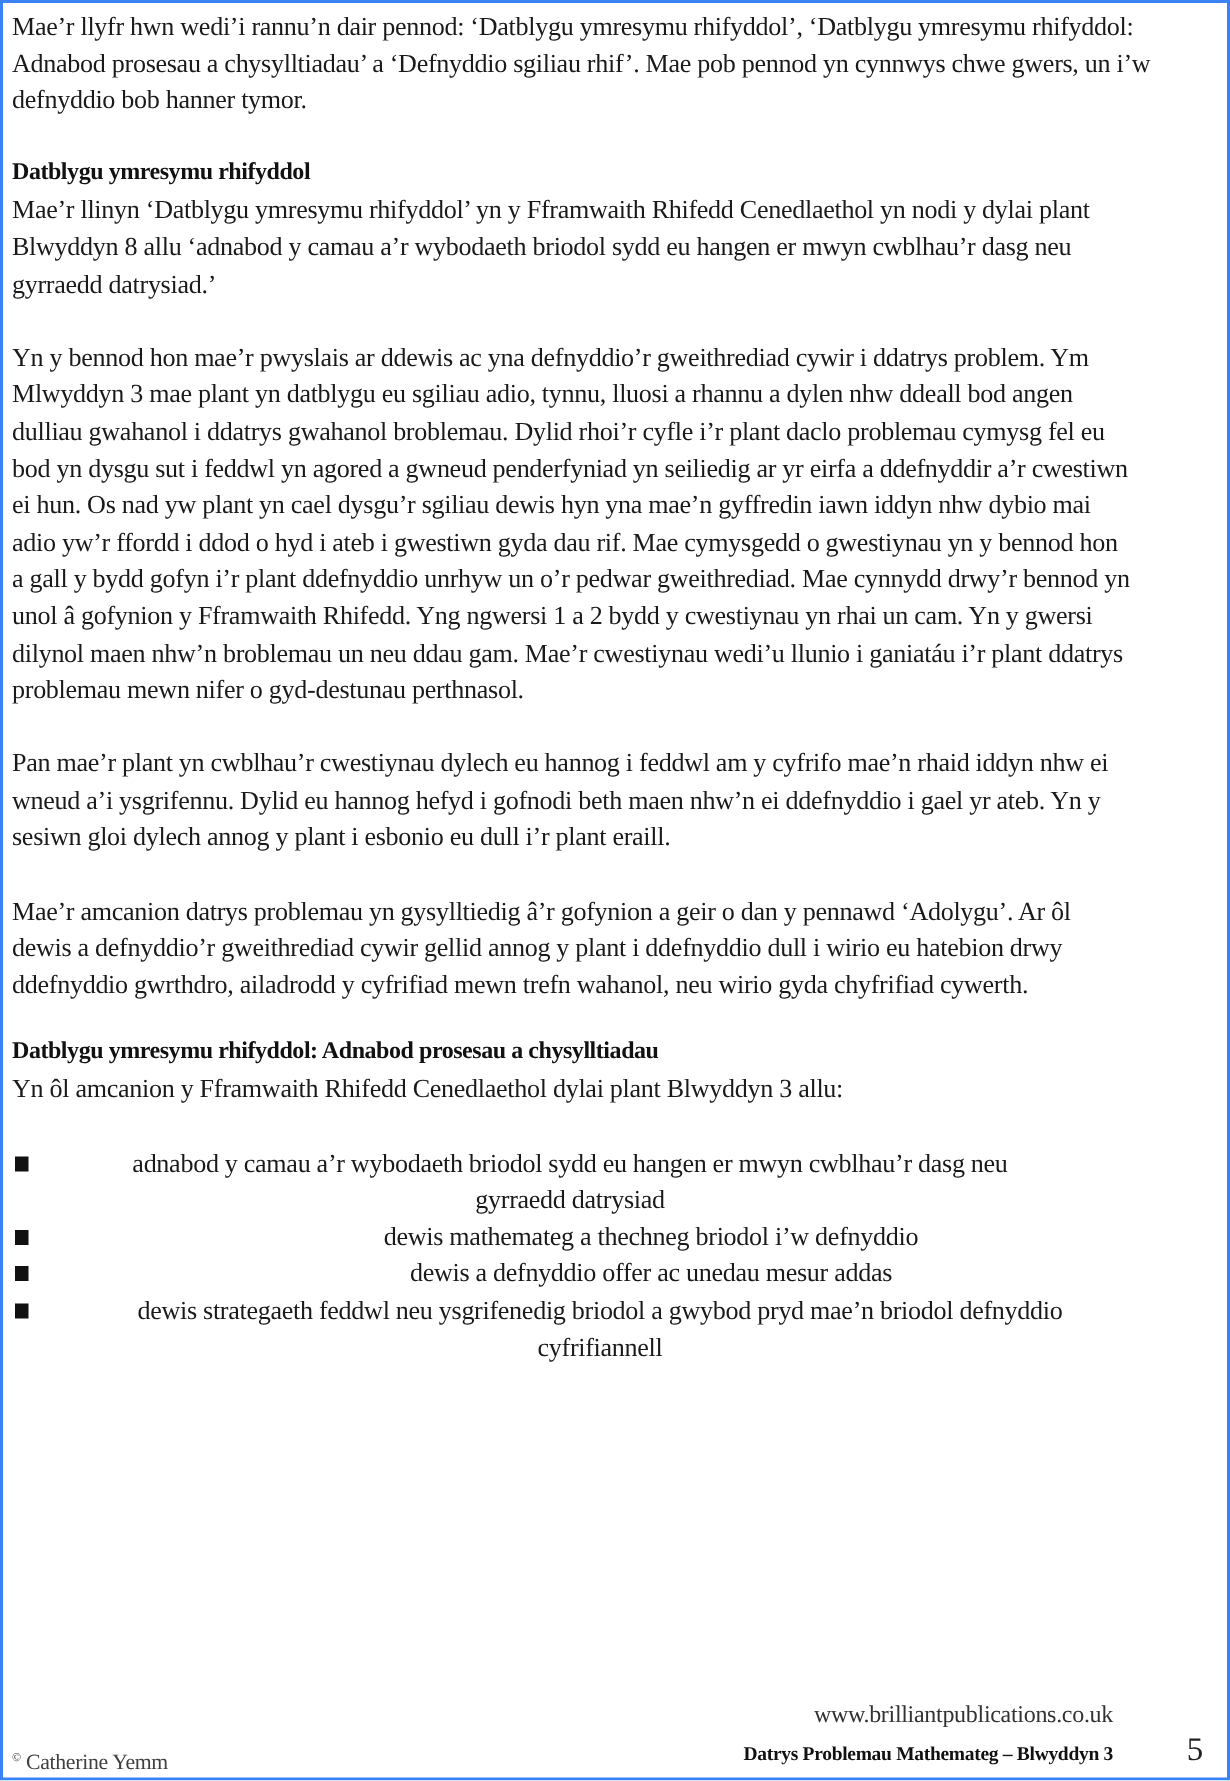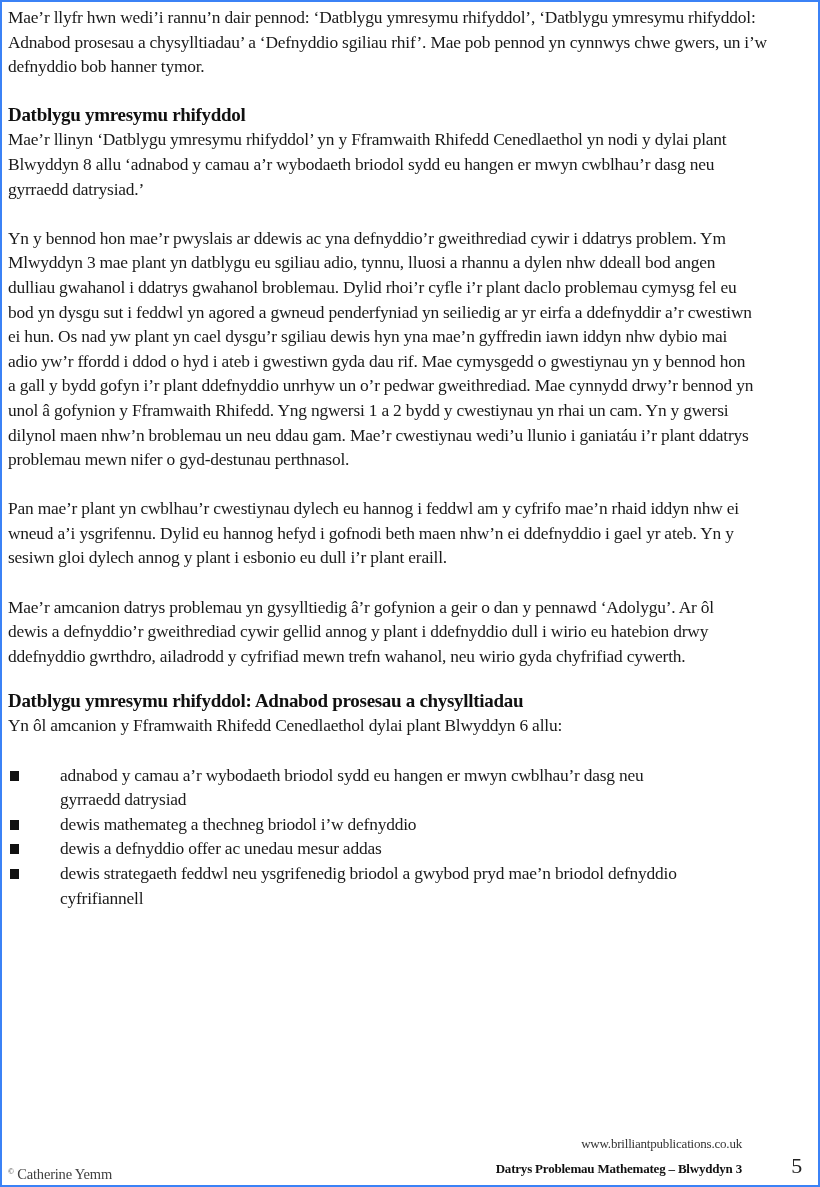--- a/index.html
+++ b/index.html
@@ -15,35 +15,35 @@
     font-size: 17.4px;
     line-height: 24.6px;
     letter-spacing: -0.2px;
   }
   .content { position: absolute; left: 6px; top: 3px; width: 800px; }
   p { margin: 0; }
   .gap { height: 24.6px; }
   .gap-s { height: 21px; }
   h2 {
     margin: 0;
-    font-size: 19px;
+    font-size: 16px;
     line-height: 24px;
     font-weight: bold;
     color: #111111;
     letter-spacing: -0.3px;
   }
-  ul.bullets { list-style: none; margin: 0; padding: 0; }
+  ul.bullets { list-style: none; margin: 0; padding: 0; text-align: center; }
   ul.bullets li { position: relative; padding-left: 52px; }
   ul.bullets li .sq {
     position: absolute; left: 2px; top: 8px;
     width: 9px; height: 10px; background: #111111;
   }
   .footer-url {
     position: absolute; right: 76px; top: 1130px;
-    font-size: 13px; color: #333333;
+    font-size: 16px; color: #333333;
   }
   .footer-copy {
     position: absolute; left: 6px; top: 1158px;
     font-size: 14.5px; color: #404040;
   }
   .footer-copy sup { font-size: 8px; vertical-align: 5px; }
   .footer-title {
     position: absolute; right: 76px; top: 1155px;
     font-size: 13px; font-weight: bold; color: #111111;
   }
@@ -64,21 +64,21 @@
     <p style="width:725px">Mae’r llinyn ‘Datblygu ymresymu rhifyddol’ yn y Fframwaith Rhifedd Cenedlaethol yn nodi y dylai plant Blwyddyn 8 allu ‘adnabod y camau a’r wybodaeth briodol sydd eu hangen er mwyn cwblhau’r dasg neu gyrraedd datrysiad.’</p>
     <div class="gap"></div>
     <p style="width:748px">Yn y bennod hon mae’r pwyslais ar ddewis ac yna defnyddio’r gweithrediad cywir i ddatrys problem. Ym Mlwyddyn 3 mae plant yn datblygu eu sgiliau adio, tynnu, lluosi a rhannu a dylen nhw ddeall bod angen dulliau gwahanol i ddatrys gwahanol broblemau. Dylid rhoi’r cyfle i’r plant daclo problemau cymysg fel eu bod yn dysgu sut i feddwl yn agored a gwneud penderfyniad yn seiliedig ar yr eirfa a ddefnyddir a’r cwestiwn ei hun. Os nad yw plant yn cael dysgu’r sgiliau dewis hyn yna mae’n gyffredin iawn iddyn nhw dybio mai adio yw’r ffordd i ddod o hyd i ateb i gwestiwn gyda dau rif.  Mae cymysgedd o gwestiynau yn y bennod hon a gall y bydd gofyn i’r plant ddefnyddio unrhyw un o’r pedwar gweithrediad. Mae cynnydd drwy’r bennod yn unol â gofynion y Fframwaith Rhifedd. Yng ngwersi 1 a 2 bydd y cwestiynau yn rhai un cam. Yn y gwersi dilynol maen nhw’n broblemau un neu ddau gam. Mae’r cwestiynau wedi’u llunio i ganiatáu i’r plant ddatrys problemau mewn nifer o gyd-destunau perthnasol.</p>
     <div class="gap"></div>
     <p style="width:735px">Pan mae’r plant yn cwblhau’r cwestiynau dylech eu hannog i feddwl am y cyfrifo mae’n rhaid iddyn nhw ei wneud a’i ysgrifennu. Dylid eu hannog hefyd i gofnodi beth maen nhw’n ei ddefnyddio i gael yr ateb. Yn y sesiwn gloi dylech annog y plant i esbonio eu dull i’r plant eraill.</p>
     <div class="gap"></div>
     <p style="width:735px">Mae’r amcanion datrys problemau yn gysylltiedig â’r gofynion a geir o dan y pennawd  ‘Adolygu’. Ar ôl dewis a defnyddio’r gweithrediad cywir gellid annog y plant i ddefnyddio dull i wirio eu hatebion drwy ddefnyddio gwrthdro, ailadrodd y cyfrifiad mewn trefn wahanol, neu wirio gyda chyfrifiad cywerth.</p>
     <div class="gap-s"></div>
 
     <h2>Datblygu ymresymu rhifyddol: Adnabod prosesau a chysylltiadau</h2>
-    <p>Yn ôl amcanion y Fframwaith Rhifedd Cenedlaethol dylai plant Blwyddyn 6 allu:</p>
+    <p>Yn ôl amcanion y Fframwaith Rhifedd Cenedlaethol dylai plant Blwyddyn 3 allu:</p>
     <div class="gap"></div>
     <ul class="bullets">
       <li style="width:640px">
         <span class="sq"></span>
         <span>adnabod y camau a’r wybodaeth briodol sydd eu hangen er mwyn cwblhau’r dasg neu gyrraedd datrysiad</span>
       </li>
       <li>
         <span class="sq"></span>
         <span>dewis mathemateg a thechneg briodol i’w defnyddio</span>
       </li>

